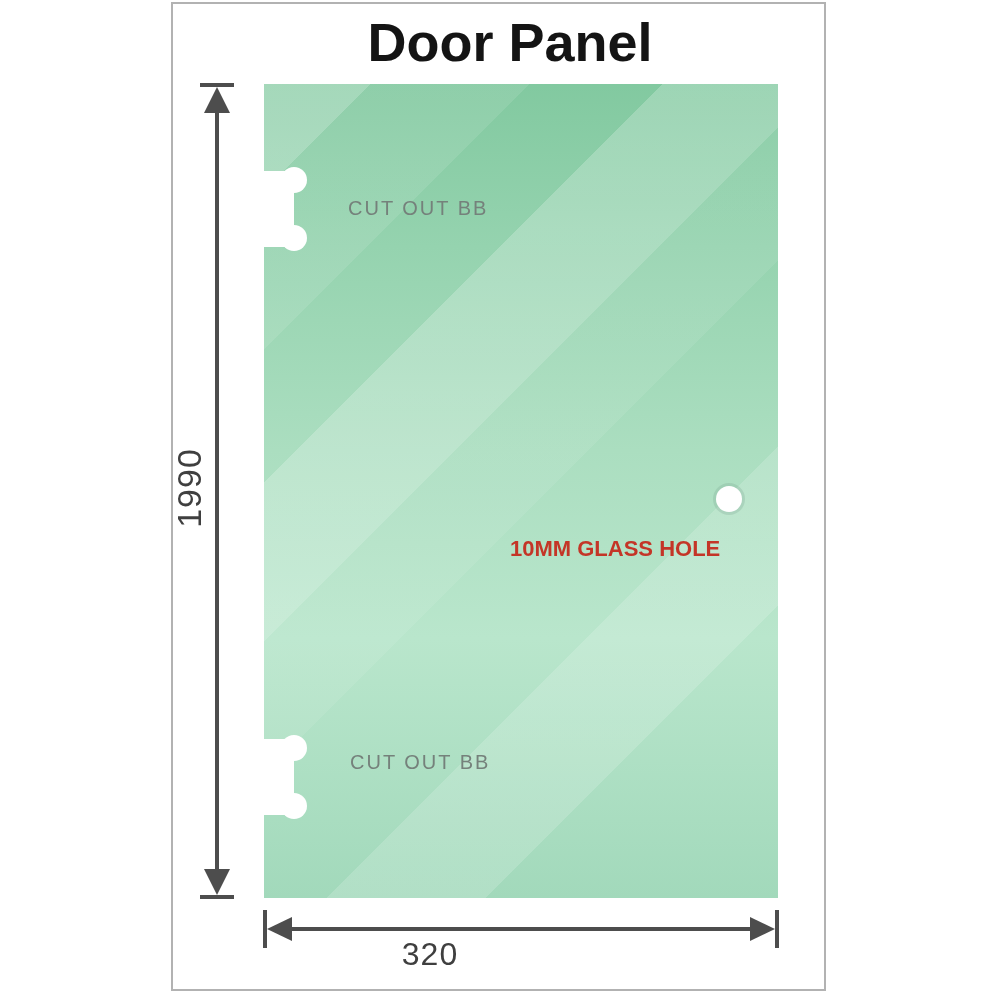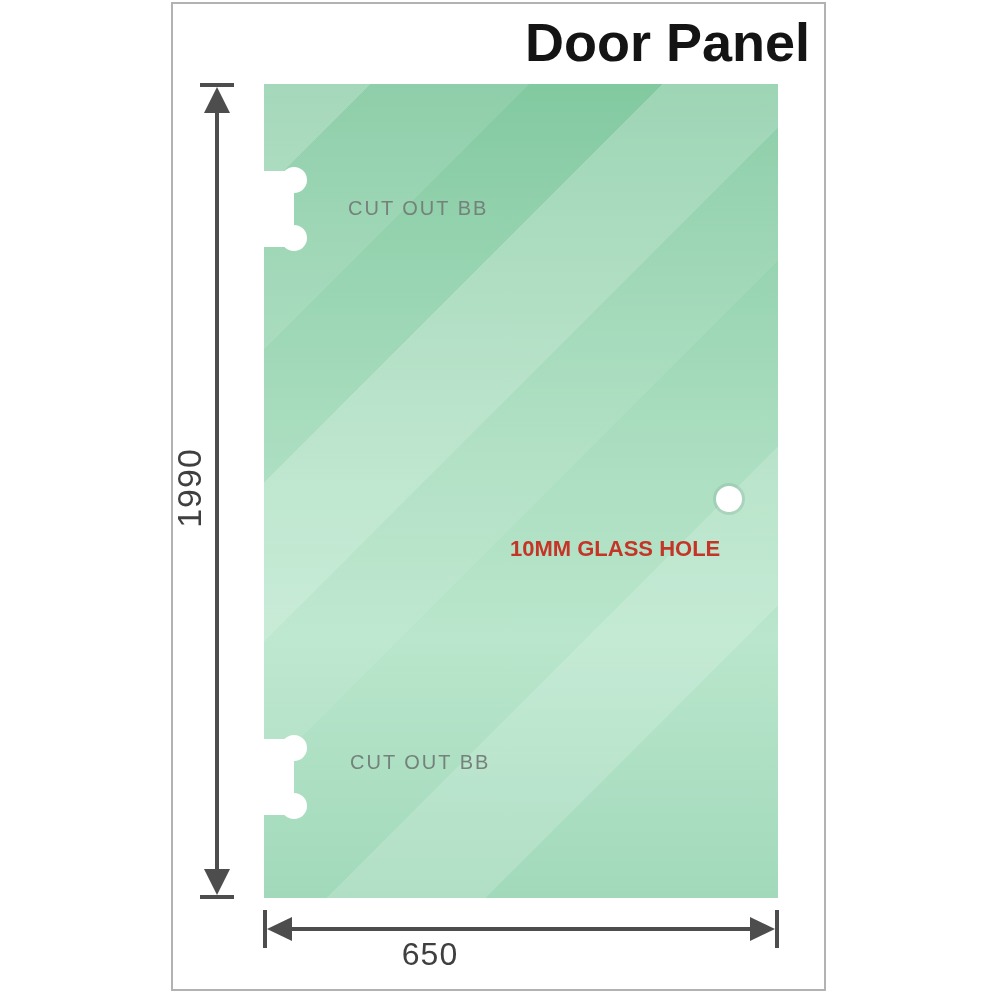--- a/index.html
+++ b/index.html
@@ -5,21 +5,21 @@
   html,body{margin:0;padding:0;background:#ffffff;}
   .page{
     position:relative;width:1000px;height:1000px;background:#ffffff;
     font-family:"Liberation Sans",sans-serif;overflow:hidden;
   }
   .frame{
     position:absolute;left:171px;top:2px;width:655px;height:989px;
     border:2px solid #b2b2b2;background:#ffffff;box-sizing:border-box;
   }
   .title{
-    position:absolute;left:210px;top:12px;width:600px;text-align:right;
+    position:absolute;left:210px;top:12px;width:600px;text-align:center;
     font-size:54px;line-height:60px;font-weight:700;color:#141414;
   }
   .panel{
     position:absolute;left:264px;top:84px;width:514px;height:814px;
     background:
       linear-gradient(135deg,
         rgba(255,255,255,0.28) 0%, rgba(255,255,255,0.28) 8%,
         rgba(255,255,255,0.10) 8%, rgba(255,255,255,0.10) 20%,
         rgba(255,255,255,0.00) 20%, rgba(255,255,255,0.00) 30%,
         rgba(255,255,255,0.22) 30%, rgba(255,255,255,0.22) 42%,
@@ -115,15 +115,15 @@
       <line x1="288" y1="929" x2="754" y2="929" stroke-width="4"></line>
       <polygon points="267,929 292,917 292,941" stroke="none"></polygon>
       <polygon points="775,929 750,917 750,941" stroke="none"></polygon>
       <line x1="265" y1="910" x2="265" y2="948" stroke-width="4"></line>
       <line x1="777" y1="910" x2="777" y2="948" stroke-width="4"></line>
     </g>
   </svg>
 
   <div class="height-label">1990</div>
 
-  <div class="width-label">650</div>
+  <div class="width-label">320</div>
 
 </div>
 
 </body></html>

